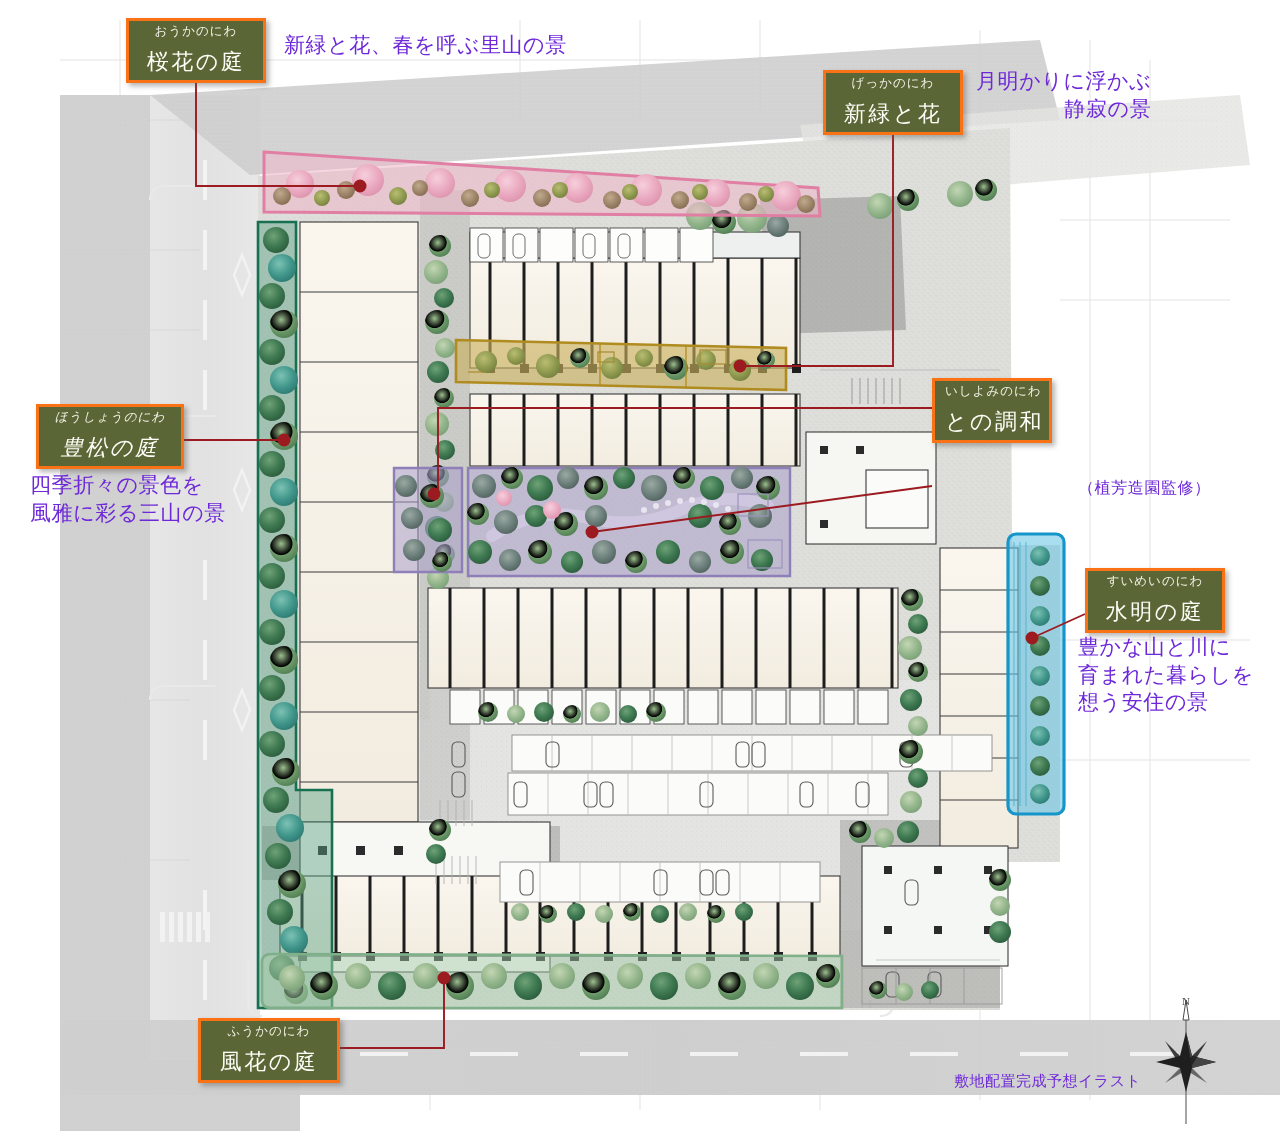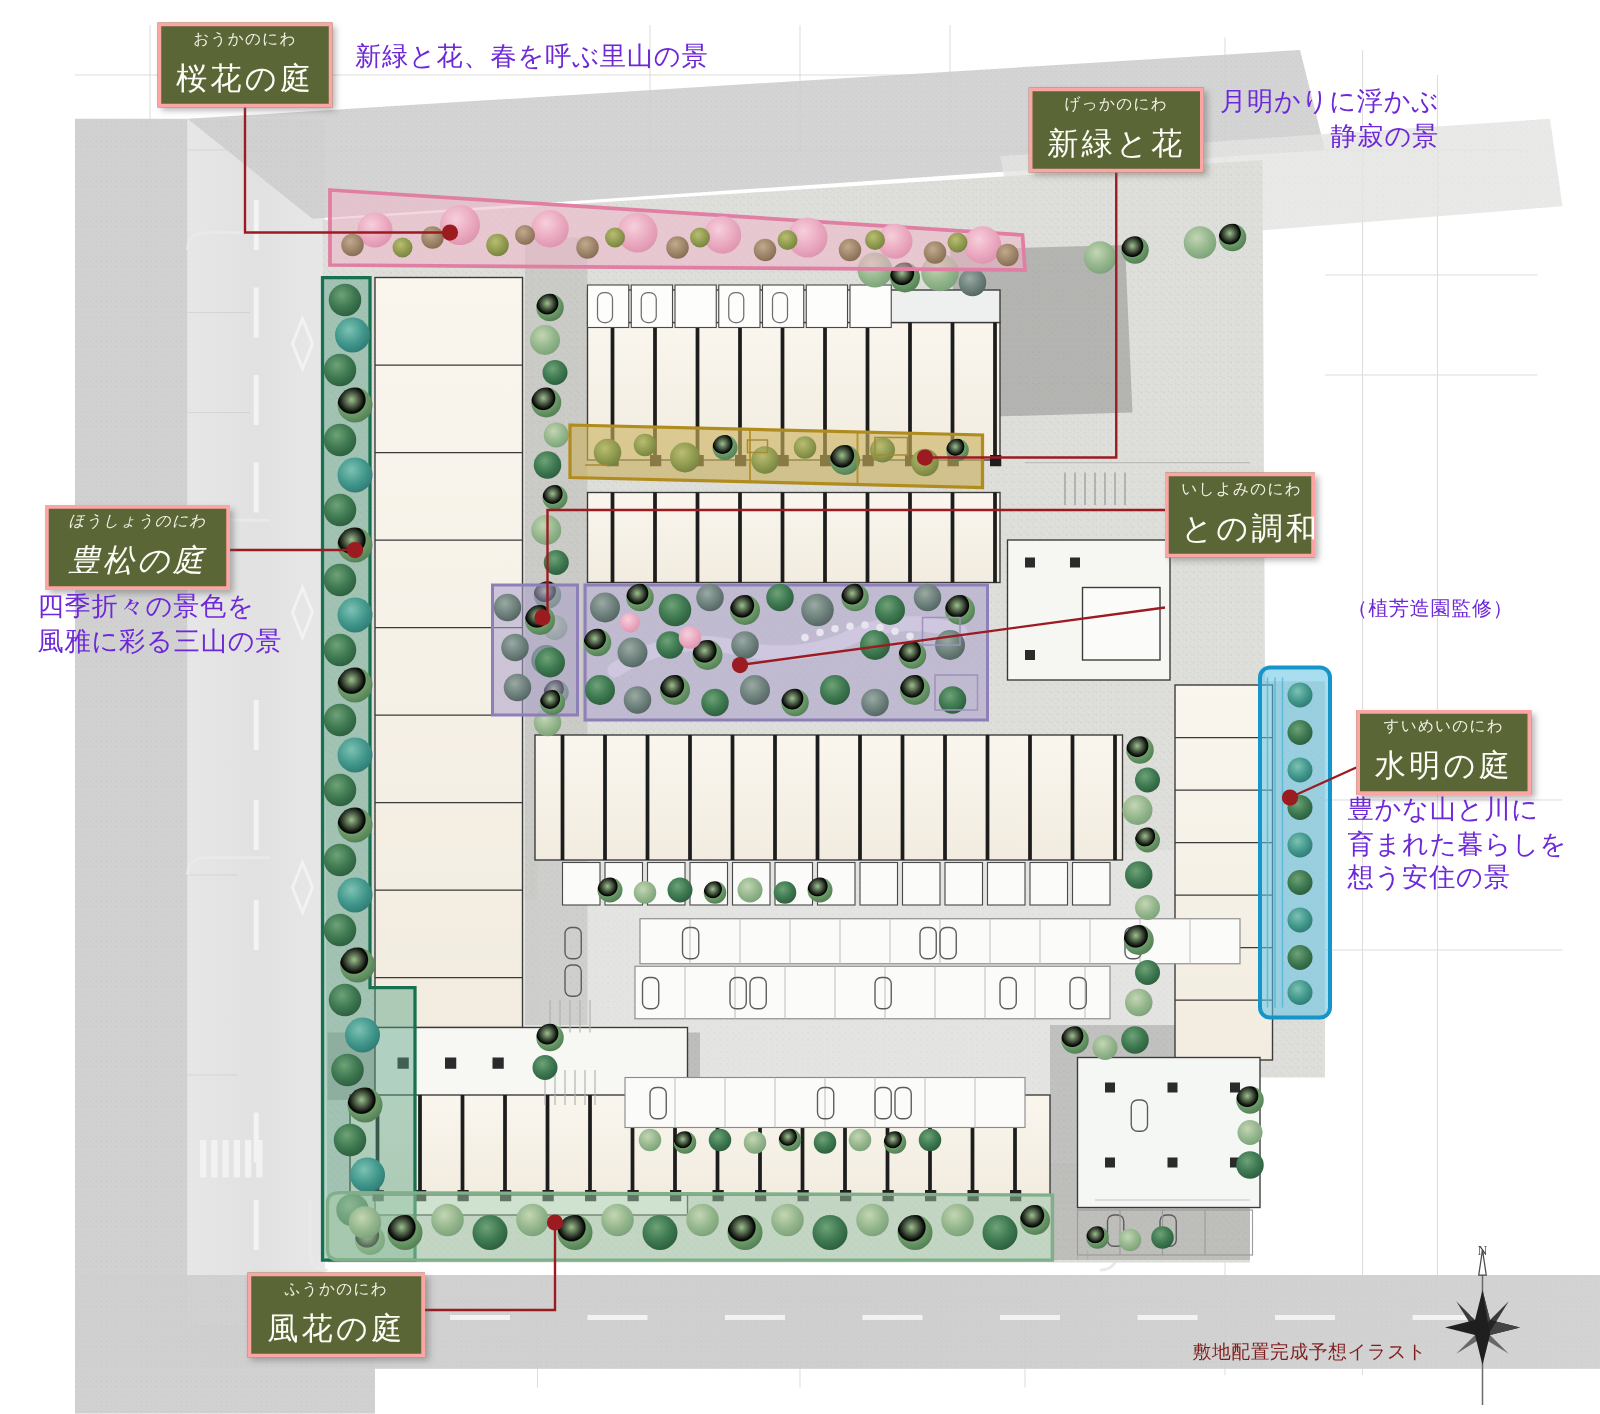--- a/index.html
+++ b/index.html
@@ -11,40 +11,40 @@
   }
   #stage{position:absolute;inset:0;width:1280px;height:1131px;}
 
   
   #map{position:absolute;left:0;top:0;width:1280px;height:1131px;}
 
   
   .plaque{
     position:absolute;
     background:#5b6636;
-    border:3px solid #fca5a5;
+    border:3px solid #f97316;
     box-shadow:3px 3px 5px rgba(90,90,90,.45);
     text-align:center;
     color:#fdfdf7;
     padding:4px 10px 7px 10px;
     box-sizing:border-box;
     line-height:1;
     white-space:nowrap;
   }
   .plaque .kana{
     display:block;
     font-size:12.5px;
     letter-spacing:1px;
     font-family:"Liberation Serif","DejaVu Serif",serif;
     margin-bottom:3px;
     color:#f2f2e6;
   }
   .plaque .name{
     display:block;
-    font-size:25px;
+    font-size:22px;
     letter-spacing:2.5px;
     font-family:"Liberation Serif","DejaVu Serif",serif;
     margin-top:13px;
   }
 
   
   .desc{
     position:absolute;
     font-size:21px;
     line-height:1.32;
@@ -52,21 +52,21 @@
     color:#6d28d9;
     white-space:pre-line;
     font-family:Liberation Serif, serif;
   }
   .desc.small{font-size:16px;line-height:1.3;}
 
   .caption{
     position:absolute;
     font-size:15px;
     letter-spacing:.5px;
-    color:#7f1d1d;
+    color:#6d28d9;
     font-family:Liberation Serif, serif;
   }
   .compass-n{
     position:absolute;font-size:11px;color:#4a4a4a;
     font-family:"Liberation Serif","DejaVu Serif",serif;
   }
 </style>
 </head>
 <body>
 

